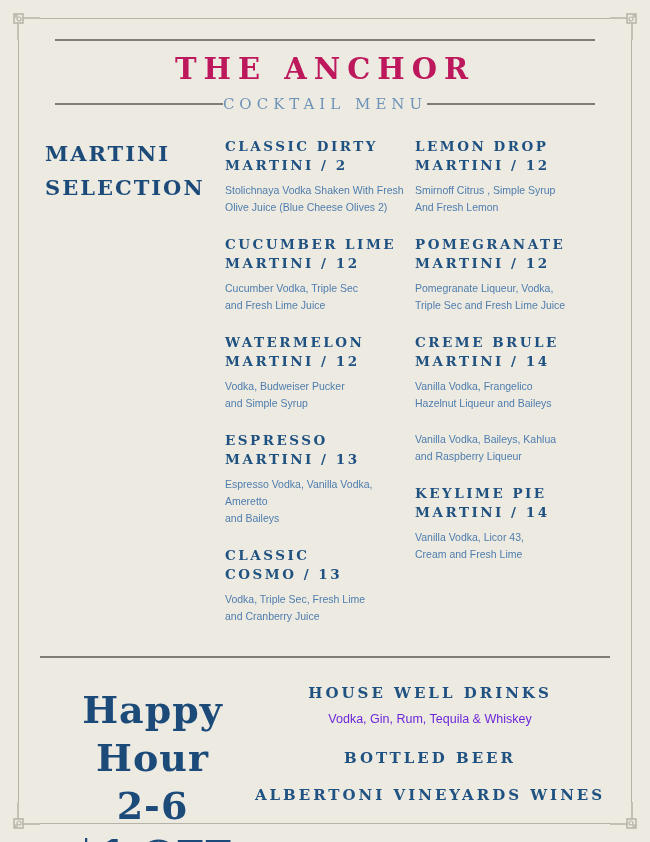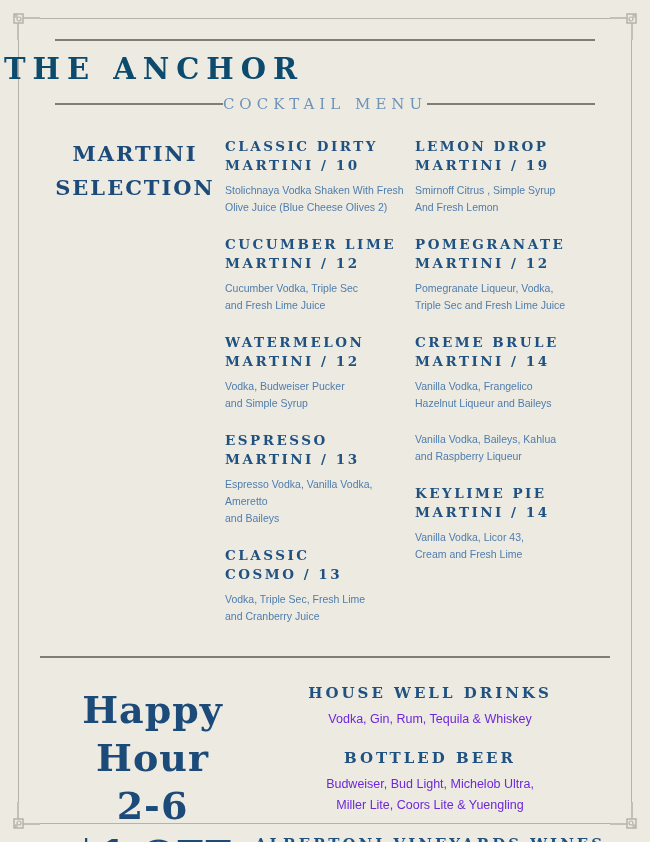--- a/index.html
+++ b/index.html
@@ -28,25 +28,26 @@
   .corner.br{bottom:10px;right:10px;transform:scale(-1,-1);}
 
   .content{position:absolute;inset:0;}
 
   .top-rule{
     margin:39px 55px 0;
     border-top:2px solid #807d75;
   }
   .page-title{
     margin:11px 4px 0;
+    text-align:center;
     font-family:"DejaVu Serif", serif;
     font-weight:bold;
     font-size:29px;
     letter-spacing:7px;
-    color:#0c4a6e;
+    color:#be185d;
   }
   .subtitle-row{
     display:flex;align-items:center;
     margin:9px 55px 0;
   }
   .subtitle-row .line{
     flex:1;border-top:2px solid #807d75;
   }
   .subtitle{
     font-family:"DejaVu Serif", serif;
@@ -60,21 +61,20 @@
     grid-template-columns:180px 190px 190px;
     padding:24px 45px 0;
   }
   .section-heading{
     font-family:"DejaVu Serif", serif;
     font-weight:bold;
     font-size:21px;
     letter-spacing:2px;
     line-height:1.6;
     color:#1c4b7a;
-    text-align:center;
     white-space:pre-line;
     margin-top:0;
   }
   .menu-col{padding-right:10px;}
   .menu-item{margin-bottom:19px;}
   .item-name{
     font-family:"DejaVu Serif", serif;
     font-weight:bold;
     font-size:13.5px;
     letter-spacing:2.5px;
@@ -180,21 +180,21 @@
       </div>
     </header>
 
     <section class="martini-grid">
       <aside class="section-heading">MARTINI
 SELECTION</aside>
 
       <div class="menu-col">
         <div class="menu-item">
           <div class="item-name">CLASSIC DIRTY
-MARTINI / 10</div>
+MARTINI / 2</div>
           <div class="item-desc">Stolichnaya Vodka Shaken With Fresh
 Olive Juice (Blue Cheese Olives 2)</div>
         </div>
         <div class="menu-item">
           <div class="item-name">CUCUMBER LIME
 MARTINI / 12</div>
           <div class="item-desc">Cucumber Vodka, Triple Sec
 and Fresh Lime Juice</div>
         </div>
         <div class="menu-item">
@@ -213,21 +213,21 @@
           <div class="item-name">CLASSIC
 COSMO / 13</div>
           <div class="item-desc">Vodka, Triple Sec, Fresh Lime
 and Cranberry Juice</div>
         </div>
       </div>
 
       <div class="menu-col">
         <div class="menu-item">
           <div class="item-name">LEMON DROP
-MARTINI / 19</div>
+MARTINI / 12</div>
           <div class="item-desc">Smirnoff Citrus , Simple Syrup
 And Fresh Lemon</div>
         </div>
         <div class="menu-item">
           <div class="item-name">POMEGRANATE
 MARTINI / 12</div>
           <div class="item-desc">Pomegranate Liqueur, Vodka,
 Triple Sec and Fresh Lime Juice</div>
         </div>
         <div class="menu-item">
@@ -256,22 +256,20 @@
 Hour
 2-6
 $1 OFF</div>
       <div class="happy-sections">
         <div class="hh-block">
           <div class="hh-name">HOUSE WELL DRINKS</div>
           <div class="hh-desc">Vodka, Gin, Rum, Tequila &amp; Whiskey</div>
         </div>
         <div class="hh-block">
           <div class="hh-name">BOTTLED BEER</div>
-          <div class="hh-desc">Budweiser, Bud Light, Michelob Ultra,
-Miller Lite, Coors Lite &amp; Yuengling</div>
         </div>
         <div class="hh-block">
           <div class="hh-name">ALBERTONI VINEYARDS WINES</div>
 
         </div>
       </div>
     </section>
 
   </div>
 </div>

